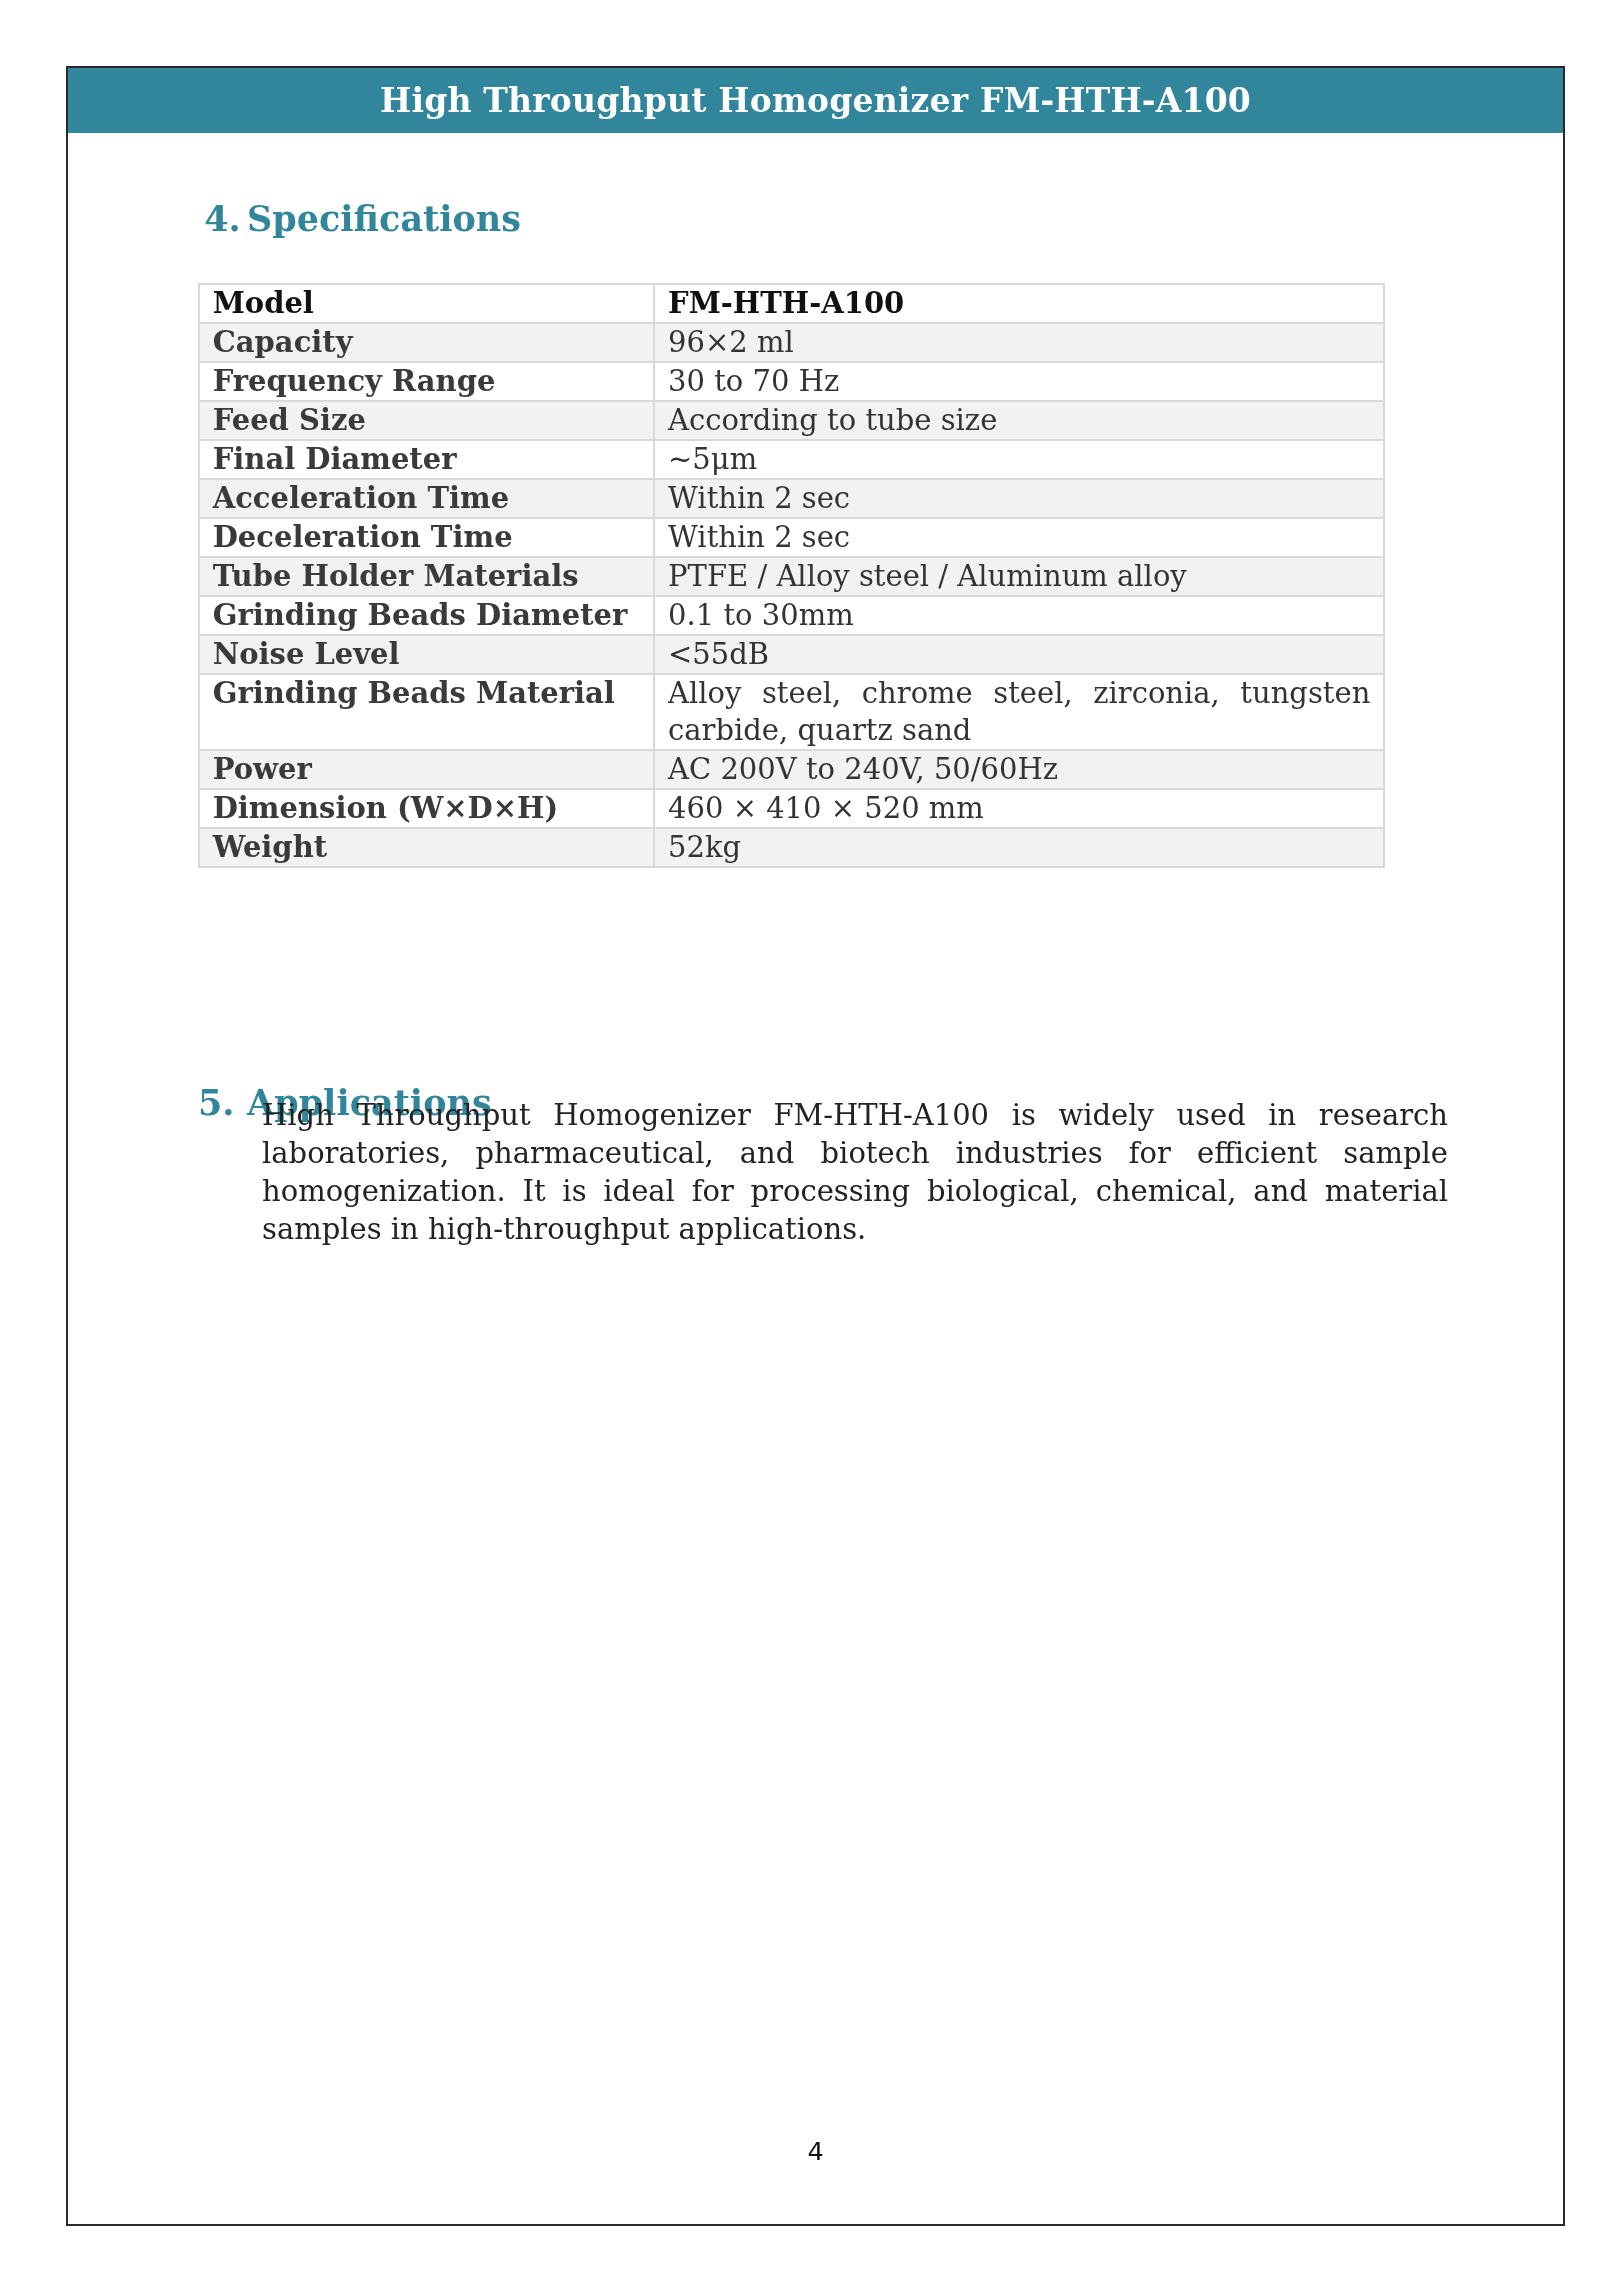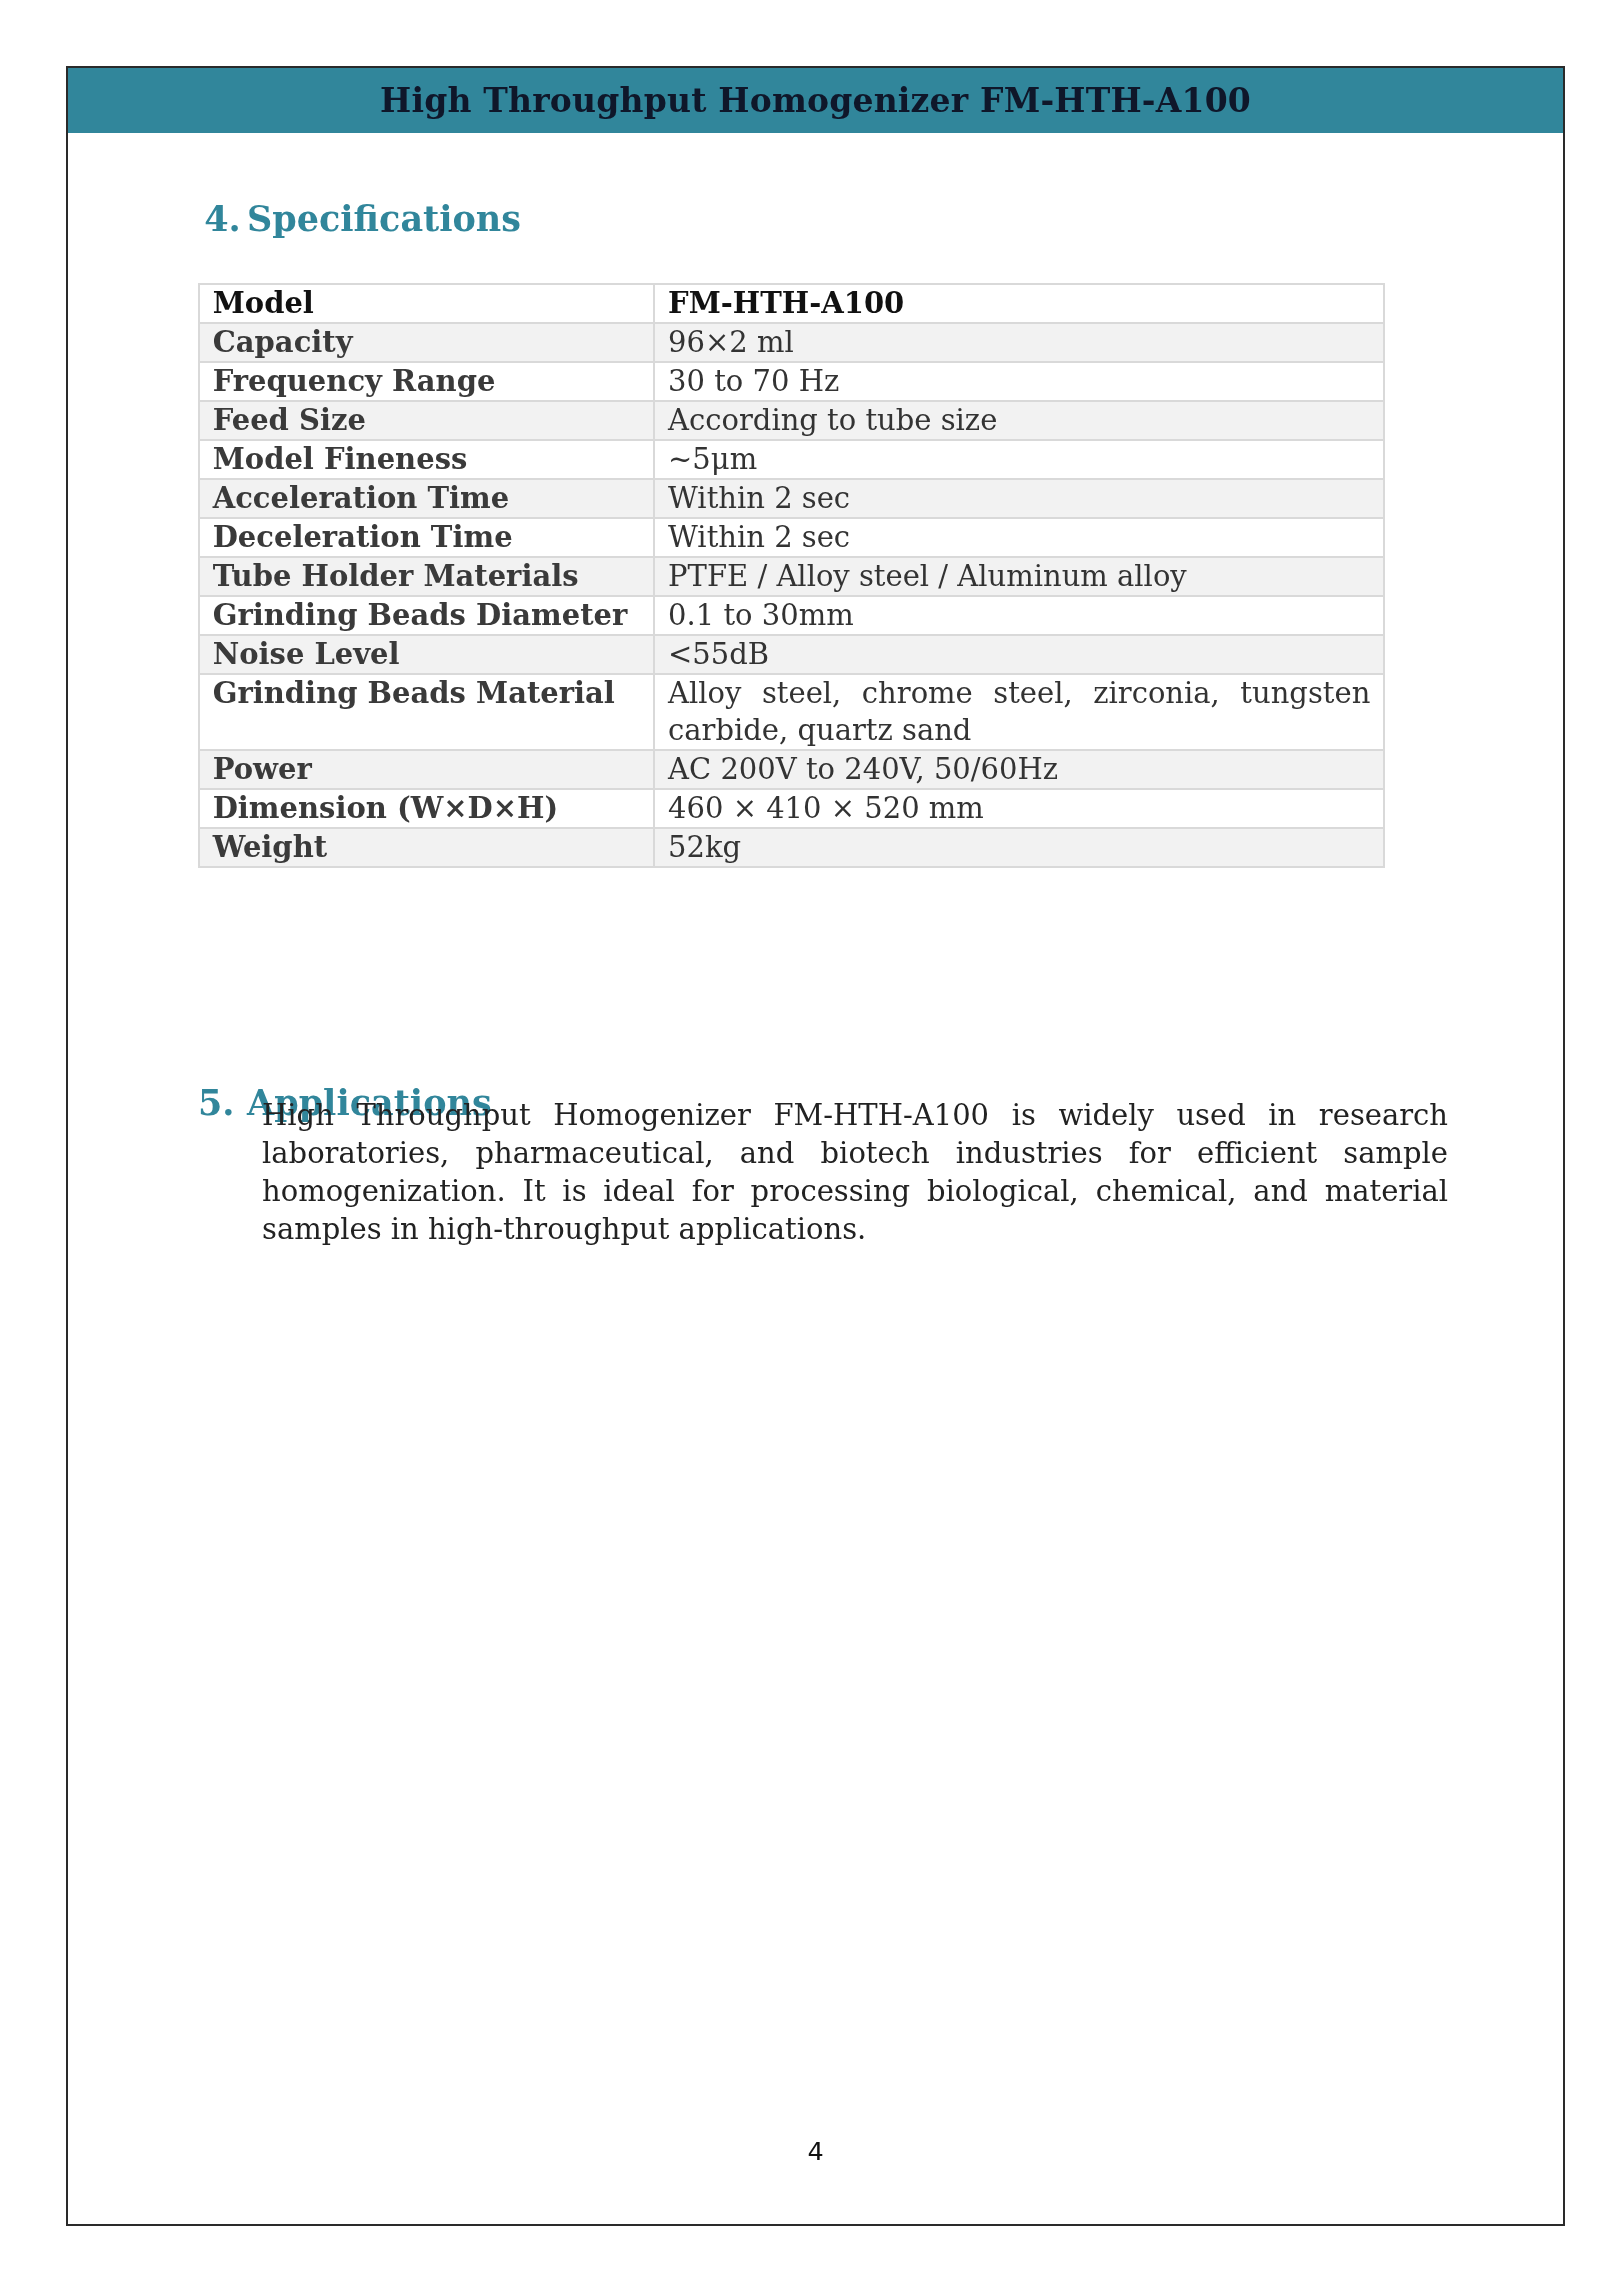--- a/index.html
+++ b/index.html
@@ -1,18 +1,18 @@
 <!DOCTYPE html>
 <html><head>
 <meta charset="utf-8">
 <style>
   html, body { margin:0; padding:0; background:#ffffff; }
   body { width:1621px; height:2293px; position:relative; font-family:"DejaVu Serif", serif; color:#222; }
   .frame { position:absolute; left:66px; top:66px; width:1499px; height:2160px; border:2px solid #2a2a2a; box-sizing:border-box; }
-  .banner { position:absolute; left:0; top:0; right:0; height:65px; background:#31869B; color:#0f172a; display:flex; align-items:center; justify-content:center; font-weight:bold; font-size:33px; font-family:"DejaVu Serif", serif; letter-spacing:0.2px; }
+  .banner { position:absolute; left:0; top:0; right:0; height:65px; background:#31869B; color:#ffffff; display:flex; align-items:center; justify-content:center; font-weight:bold; font-size:33px; font-family:"DejaVu Serif", serif; letter-spacing:0.2px; }
   .h2 { position:absolute; left:130px; font-family:"DejaVu Serif", serif; font-weight:bold; font-size:35px; color:#31869B; }
   .h2 .num { display:inline-block; width:49px; }
   .spec-table { position:absolute; left:130px; top:215px; width:1187px; border-collapse:collapse; font-size:29px; font-family:"DejaVu Serif", serif; }
   .spec-table td { border:2px solid #d9d9d9; padding:0 12.7px; line-height:37px; vertical-align:top; color:#333; }
   .spec-table td.k { width:428px; font-weight:bold; color:#3a3a3a; }
   .spec-table td.v { text-align:justify; text-align-last:left; }
   .spec-table tr:nth-child(even) td { background:#f2f2f2; }
   .spec-table tr:first-child td { color:#111; }
   .spec-table tr:first-child td.v { font-weight:bold; }
   .para { position:absolute; left:180px; top:1014px; width:1186px; font-size:29px; line-height:38px; text-align:justify; color:#222; font-family:"DejaVu Serif", serif; }
@@ -40,21 +40,21 @@
         </tr>
       <tr>
           <td class="k">Frequency Range</td>
           <td class="v">30 to 70 Hz</td>
         </tr>
       <tr>
           <td class="k">Feed Size</td>
           <td class="v">According to tube size</td>
         </tr>
       <tr>
-          <td class="k">Model Fineness</td>
+          <td class="k">Final Diameter</td>
           <td class="v">~5μm</td>
         </tr>
       <tr>
           <td class="k">Acceleration Time</td>
           <td class="v">Within 2 sec</td>
         </tr>
       <tr>
           <td class="k">Deceleration Time</td>
           <td class="v">Within 2 sec</td>
         </tr>

